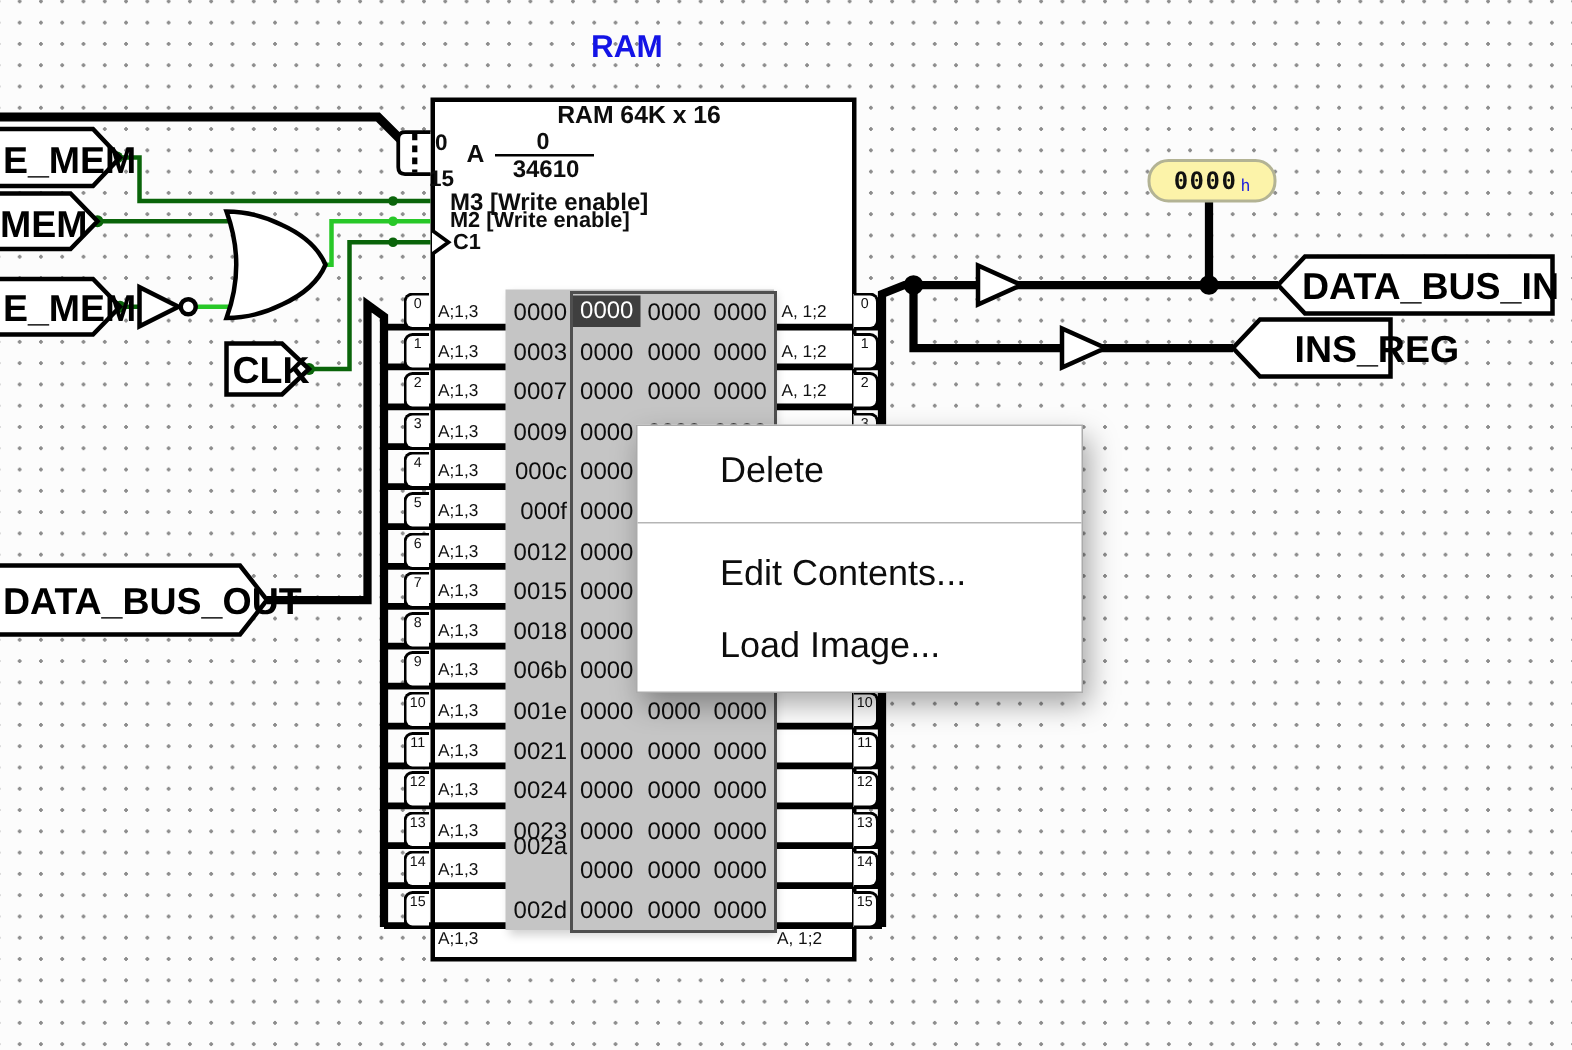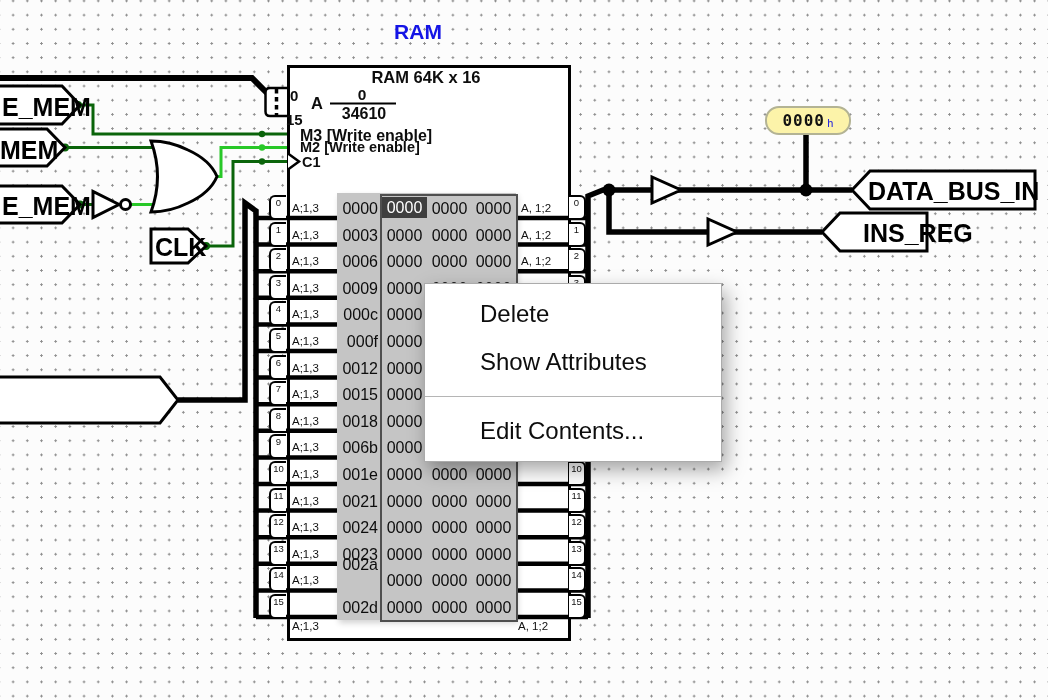--- a/index.html
+++ b/index.html
@@ -180,21 +180,21 @@
       <div class="val" style="top: 222.6px; left: 427px;">0000</div>
       <div class="val" style="top: 222.6px; left: 471px;">0000</div>
       <div class="rowlab" style="left: 292px; top: 228.6px;">A;1,3</div>
       <div class="rowlab" style="left: 521px; top: 228.6px;">A, 1;2</div>
       <div class="tab l" style="left: 269px; top: 248.2px;">
         <span>2</span>
       </div>
       <div class="tab r" style="left: 569px; top: 248.2px;">
         <span>2</span>
       </div>
-      <div class="addr" style="left: 336px; top: 249.2px;">0006</div>
+      <div class="addr" style="left: 336px; top: 249.2px;">0007</div>
       <div class="val" style="top: 249.2px; left: 382px;">0000</div>
       <div class="val" style="top: 249.2px; left: 427px;">0000</div>
       <div class="val" style="top: 249.2px; left: 471px;">0000</div>
       <div class="rowlab" style="left: 292px; top: 255.2px;">A;1,3</div>
       <div class="rowlab" style="left: 521px; top: 255.2px;">A, 1;2</div>
       <div class="tab l" style="left: 269px; top: 274.8px;">
         <span>3</span>
       </div>
       <div class="tab r" style="left: 569px; top: 274.8px;">
         <span>3</span>
@@ -336,28 +336,29 @@
       <div class="val" style="top: 595px; left: 427px;">0000</div>
       <div class="val" style="top: 595px; left: 471px;">0000</div>
       <div class="rowlab" style="left: 292px; top: 620px;">A;1,3</div>
       <div class="rowlab" style="left: 518px; top: 620px;">A, 1;2</div>
     </div>
 
   <div class="tunlab" style="left:2px;top:93px;font-size:25px;">E_MEM</div>
   <div class="tunlab" style="left:0px;top:136px;font-size:25px;">MEM</div>
   <div class="tunlab" style="left:2px;top:192px;font-size:25px;">E_MEM</div>
   <div class="tunlab" style="left:155px;top:233px;font-size:25px;">CLK</div>
+  <div class="tunlab" style="left:2px;top:387px;font-size:25px;">DATA_BUS_OUT</div>
   <div class="tunlab" style="left:868px;top:177px;font-size:25px;">DATA_BUS_IN</div>
   <div class="tunlab" style="left:863px;top:219px;font-size:25px;">INS_REG</div>
 
   <div class="abs" id="probe">
     <span class="pv">0000</span>
     <span class="ph">h</span>
   </div>
 
   <div class="abs" id="menu">
       <div class="mi">Delete</div>
-      <div class="mi">Show Attributes</div>
       <div class="sep"></div>
       <div class="mi">Edit Contents...</div>
+      <div class="mi">Load Image...</div>
     </div>
 
 </div>
 
 </body></html>

